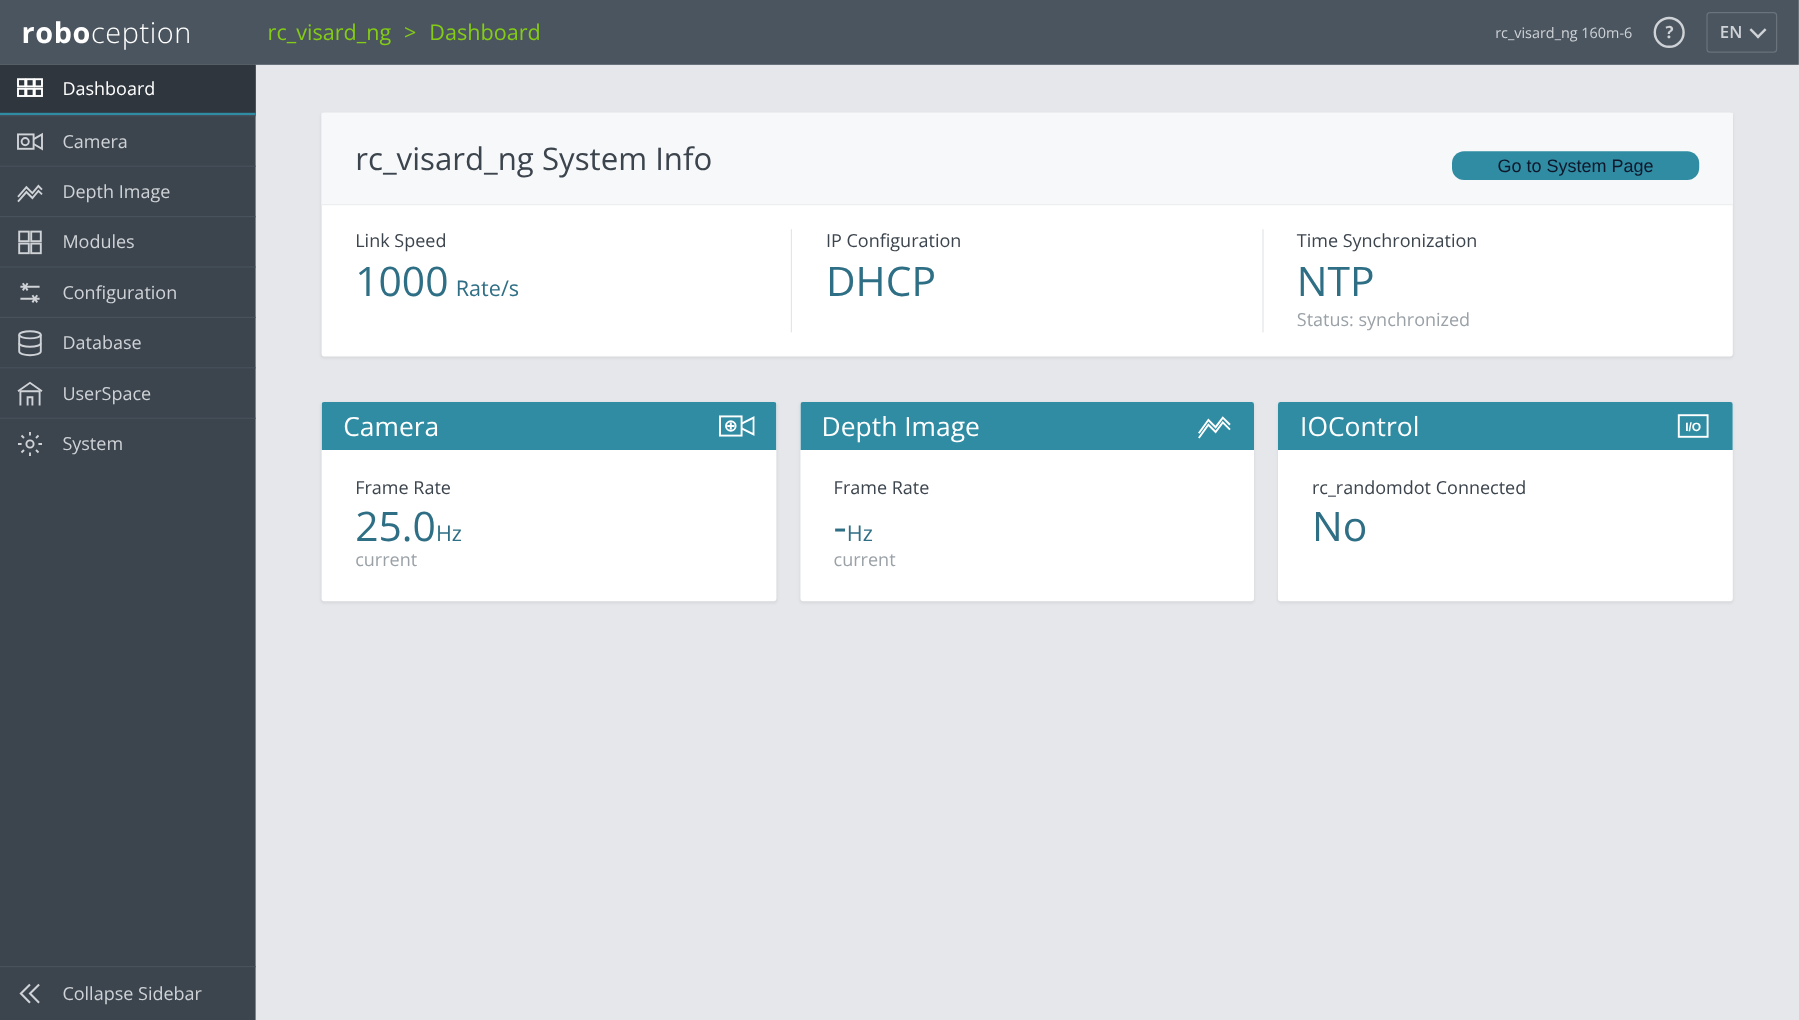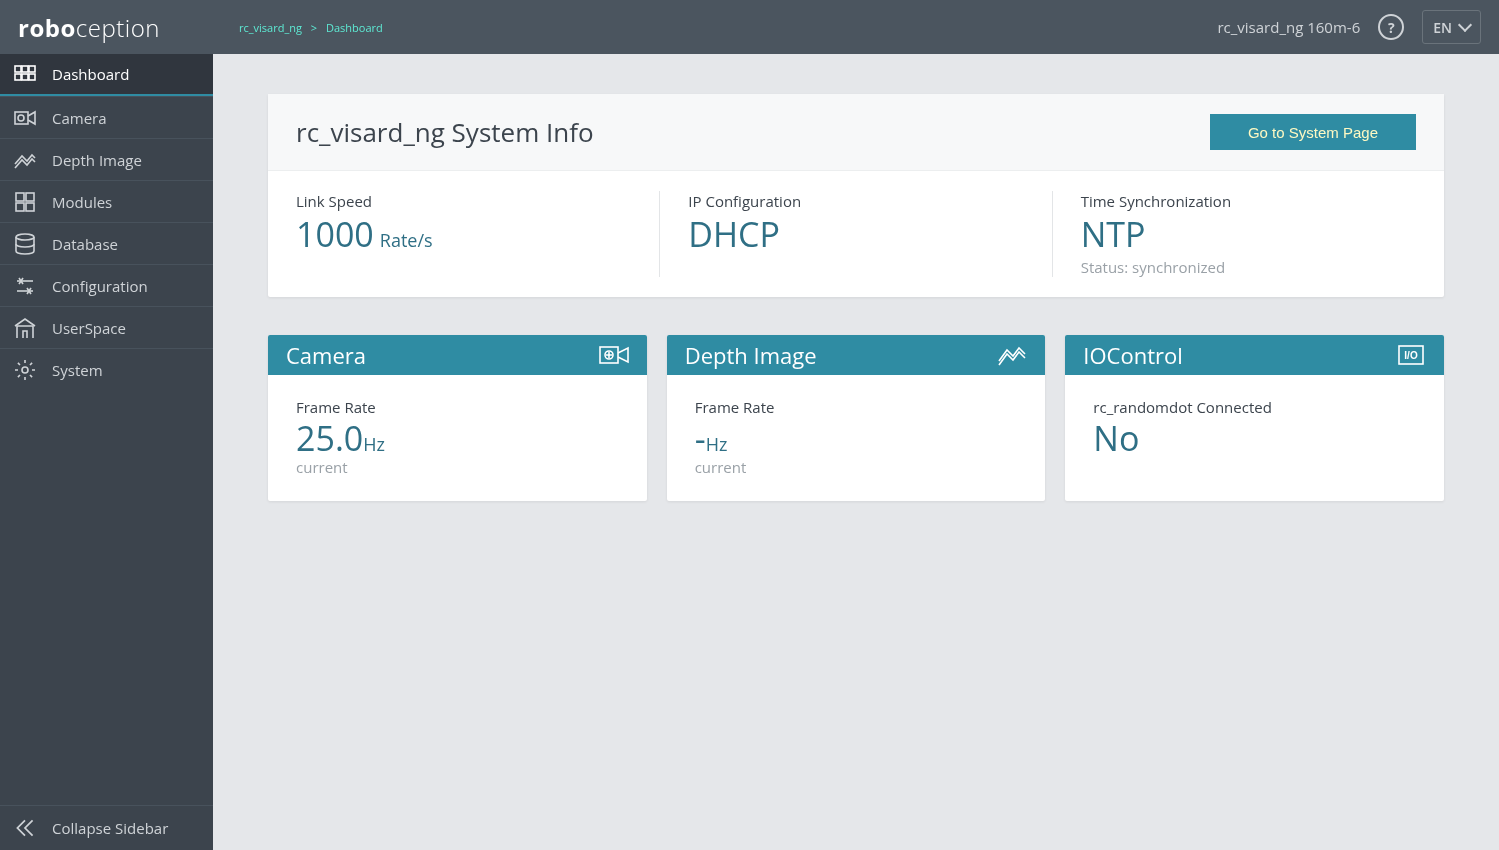--- a/index.html
+++ b/index.html
@@ -2,24 +2,24 @@
 <html><head>
 <meta charset="utf-8">
 <style>
   * { box-sizing: border-box; margin: 0; padding: 0; }
   html, body { width: 1499px; height: 850px; font-family: "Segoe UI", "Open Sans", Arial, sans-serif; background:#e5e7ea; overflow:hidden; }
 
   
   .topbar { position:absolute; top:0; left:0; right:0; height:54px; background:#4b555f; display:flex; align-items:center; color:#c9ced3; padding-right:18px; }
   .logo { width:213px; height:72px; display:flex; align-items:center; padding-left:18px; font-weight:700; font-size:24px; color:#fff; letter-spacing:0.5px; }
   .logo-light{ font-weight:300; }
-  .breadcrumb { margin-left:26px; font-size:11px; color:#5eead4; }
+  .breadcrumb { margin-left:10px; font-size:18px; color:#84cc16; }
   .breadcrumb span.sep { margin:0 6px; }
   .topbar-spacer { flex:1; }
-  .device-name { font-size:15px; color:#cfd3d7; margin-right:18px; }
+  .device-name { font-size:12px; color:#cfd3d7; margin-right:18px; }
   .help-btn { width:26px; height:26px; border:2px solid #cfd3d7; border-radius:50%; display:flex; align-items:center; justify-content:center; font-size:14px; font-weight:700; color:#cfd3d7; margin-right:18px; cursor:pointer; }
   .lang-select { height:34px; border:1px solid #6a737b; border-radius:3px; display:flex; align-items:center; padding:16px 10px; font-size:14px; font-weight:600; color:#cfd3d7; cursor:pointer; gap:8px; }
   .chevron-down { width:10px; height:10px; border-right:2px solid #cfd3d7; border-bottom:2px solid #cfd3d7; transform:rotate(45deg); margin-top:-4px; }
 
   
   .sidebar { position:absolute; top:54px; left:0; bottom:0; width:213px; background:#3c444d; color:#cfd3d7; display:flex; flex-direction:column; }
   .sidebar-items { flex:none; }
   .sidebar-item { display:flex; align-items:center; height:42px; padding:0 12px; font-size:15px; color:#cfd3d7; cursor:pointer; border-top:1px solid #48525c; gap:14px; }
   .sidebar-item:first-child { border-top:none; }
   .sidebar-item.active { background:#30363e; color:#ffffff; border-bottom:2px solid #2f8ca3; }
@@ -31,21 +31,21 @@
   .collapse-item .icon { width:26px; height:26px; display:flex; align-items:center; justify-content:center; }
 
   
   .main { position:absolute; top:54px; left:213px; right:0; bottom:0; overflow:auto; padding:40px 55px; }
 
   
   .sysinfo-card { background:#ffffff; border-radius:2px; box-shadow:0 1px 3px rgba(0,0,0,0.08); margin-bottom:38px; }
   .sysinfo-header { display:flex; align-items:flex-end; padding:20px 28px; border-bottom:1px solid #eceeef; background:#f7f8f9; }
   .sysinfo-title { font-size:26px; font-weight:400; color:#3c444d; }
   .sysinfo-header-spacer { flex:1; }
-  .sys-btn { background:#2f8ca3; color:#fef9c3; font-size:15px; border:none; height:36px; padding:0 38px; border-radius:0; cursor:pointer; }
+  .sys-btn { background:#2f8ca3; color:#0f172a; font-size:15px; border:none; height:24px; padding:0 38px; border-radius:10px; cursor:pointer; }
 
   .sysinfo-body { display:flex; padding:20px 0; }
   .sysinfo-col { flex:1; padding:0 28px; border-left:1px solid #e3e5e7; }
   .sysinfo-col:first-child { border-left:none; }
   .sysinfo-label { font-size:15px; color:#3c444d; margin-bottom:6px; }
   .sysinfo-value { font-size:34px; font-weight:400; color:#2f6f85; line-height:1; }
   .sysinfo-value .unit { font-size:18px; color:#2f6f85; margin-left:6px; font-weight:400; }
   .sysinfo-sub { font-size:15px; color:#9aa1a7; margin-top:6px; }
 
   
@@ -133,40 +133,40 @@
             <rect x="3" y="13" width="8" height="8"></rect>
             <rect x="13" y="13" width="8" height="8"></rect>
           </svg>
       </span>
       <span>Modules</span>
     </div>
 
     <div class="sidebar-item">
       <span class="icon">
         <svg viewBox="0 0 24 24">
-            <ellipse cx="12" cy="5" rx="9" ry="3"></ellipse>
-            <path d="M3 5 V19 C3 20.7 7 22 12 22 C17 22 21 20.7 21 19 V5"></path>
-            <path d="M3 12 C3 13.7 7 15 12 15 C17 15 21 13.7 21 12"></path>
-          </svg>
-      </span>
-      <span>Database</span>
-    </div>
-
-    <div class="sidebar-item">
-      <span class="icon">
-        <svg viewBox="0 0 24 24">
             <path d="M4 7 L20 7"></path>
             <path d="M4 17 L20 17"></path>
             <path d="M6 4 L10 10"></path>
             <path d="M10 4 L6 10"></path>
             <path d="M14 14 L18 20"></path>
             <path d="M18 14 L14 20"></path>
           </svg>
       </span>
       <span>Configuration</span>
+    </div>
+
+    <div class="sidebar-item">
+      <span class="icon">
+        <svg viewBox="0 0 24 24">
+            <ellipse cx="12" cy="5" rx="9" ry="3"></ellipse>
+            <path d="M3 5 V19 C3 20.7 7 22 12 22 C17 22 21 20.7 21 19 V5"></path>
+            <path d="M3 12 C3 13.7 7 15 12 15 C17 15 21 13.7 21 12"></path>
+          </svg>
+      </span>
+      <span>Database</span>
     </div>
 
     <div class="sidebar-item">
       <span class="icon">
         <svg viewBox="0 0 24 24">
             <path d="M4 22 L4 10 L20 10 L20 22"></path>
             <path d="M2 10 L12 3 L22 10"></path>
             <path d="M10 22 L10 15 L14 15 L14 22"></path>
           </svg>
       </span>

